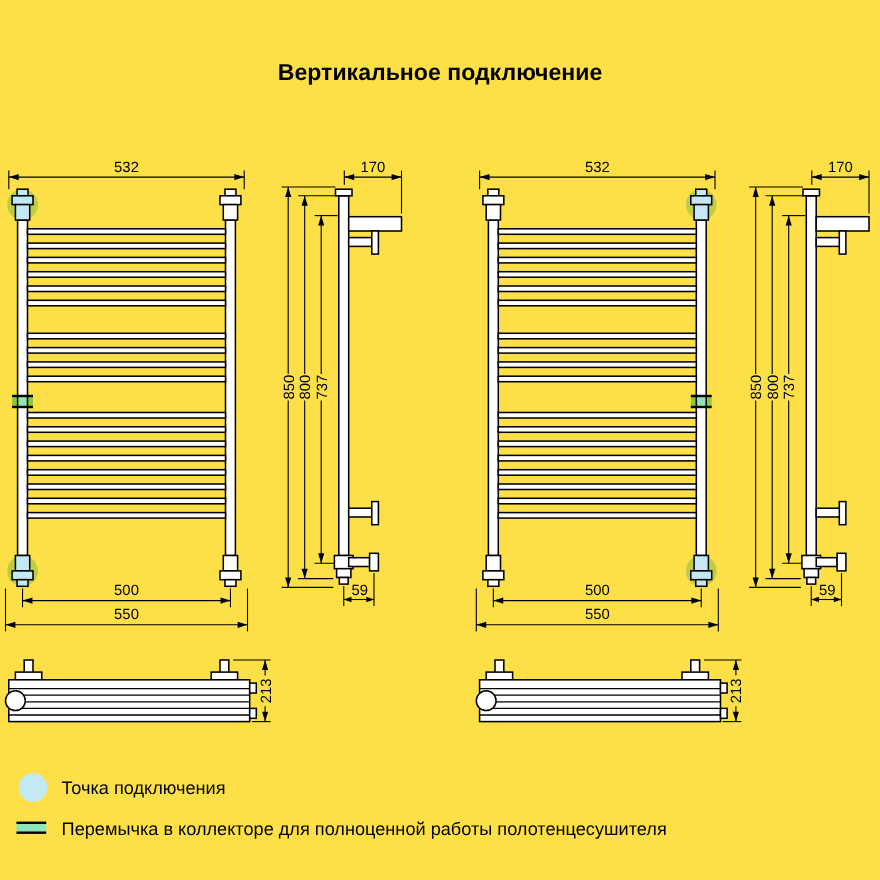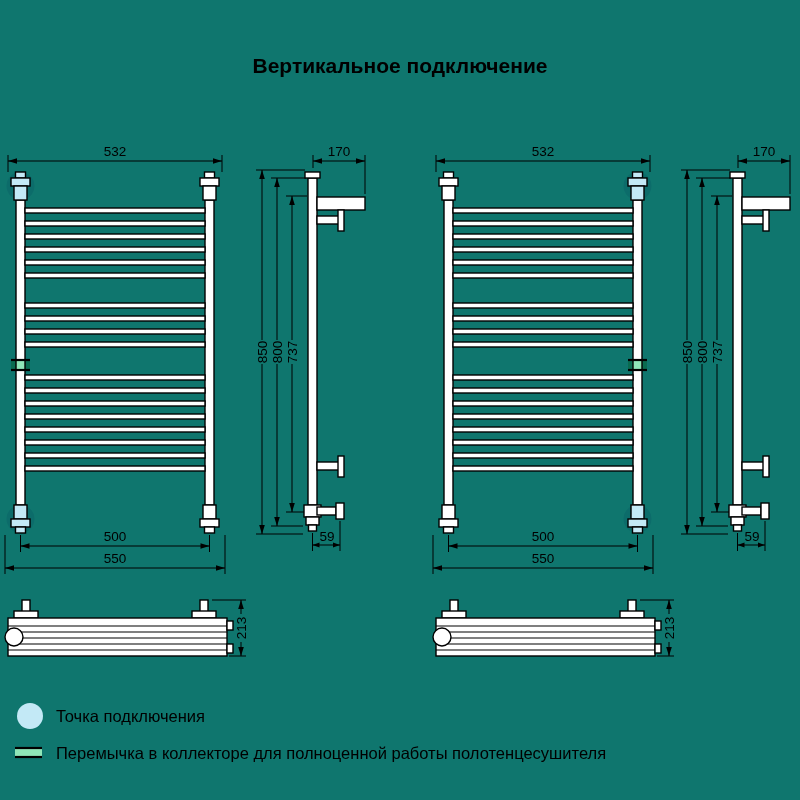--- a/index.html
+++ b/index.html
@@ -1,16 +1,16 @@
 <!DOCTYPE html>
 <html style="--connection-point: #c3e9f6; --jumper-fill: #8fe6b8; --line: #000000;"><head>
 <meta charset="utf-8">
 <style>
   html,body{margin:0;padding:0;background:#fff;}
-  .page{position:relative;width:800px;height:800px;background:#0f766e;overflow:hidden;}
+  .page{position:relative;width:800px;height:800px;background:#fde047;overflow:hidden;}
   svg{display:block;}
   .obj{fill:#fff;stroke:var(--line);stroke-width:1.4;}
   .thin{fill:none;stroke:var(--line);stroke-width:1.2;}
   .dim{stroke:var(--line);stroke-width:1;fill:none;}
   .arw{fill:var(--line);stroke:none;}
   .dimtxt{font:13.5px "Liberation Sans",sans-serif;fill:#000;}
   .titletxt{font:bold 21px "Liberation Sans",sans-serif;fill:#000;}
   .legtxt{font:16.5px "Liberation Sans",sans-serif;fill:#000;}
   .cyan{fill:var(--connection-point);stroke:none;mix-blend-mode:multiply;}
   .mint{fill:var(--jumper-fill);stroke:none;mix-blend-mode:multiply;}

